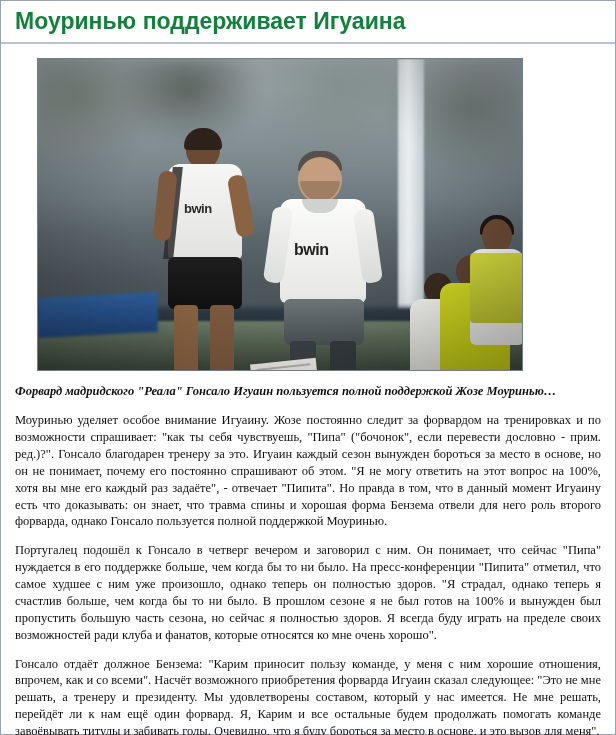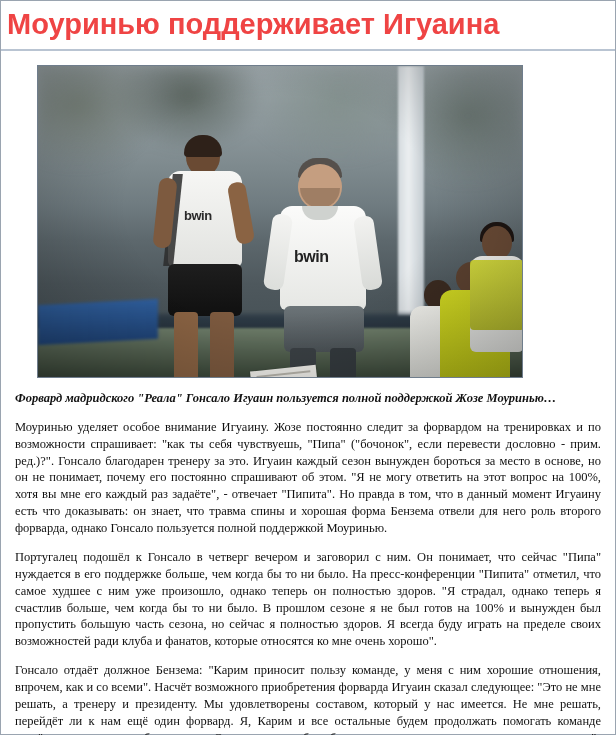--- a/index.html
+++ b/index.html
@@ -17,24 +17,24 @@
   .page {
     position: relative;
     width: 616px;
     height: 735px;
     box-sizing: border-box;
     border: 1px solid #9aa4b0;
     background: #ffffff;
   }
   .title {
     font-family: "Liberation Sans", sans-serif;
-    font-size: 29px;
+    font-size: 23px;
     font-weight: bold;
-    color: #ef4444;
-    padding: 8px 14px 6px 6px;
+    color: #15803d;
+    padding: 8px 14px 6px 14px;
     line-height: 1.1;
     letter-spacing: 0px;
   }
   .title-rule {
     height: 2px;
     background: #b9c4d2;
     margin: 2px 0 0 0;
   }
   .content {
     padding: 0 14px;

